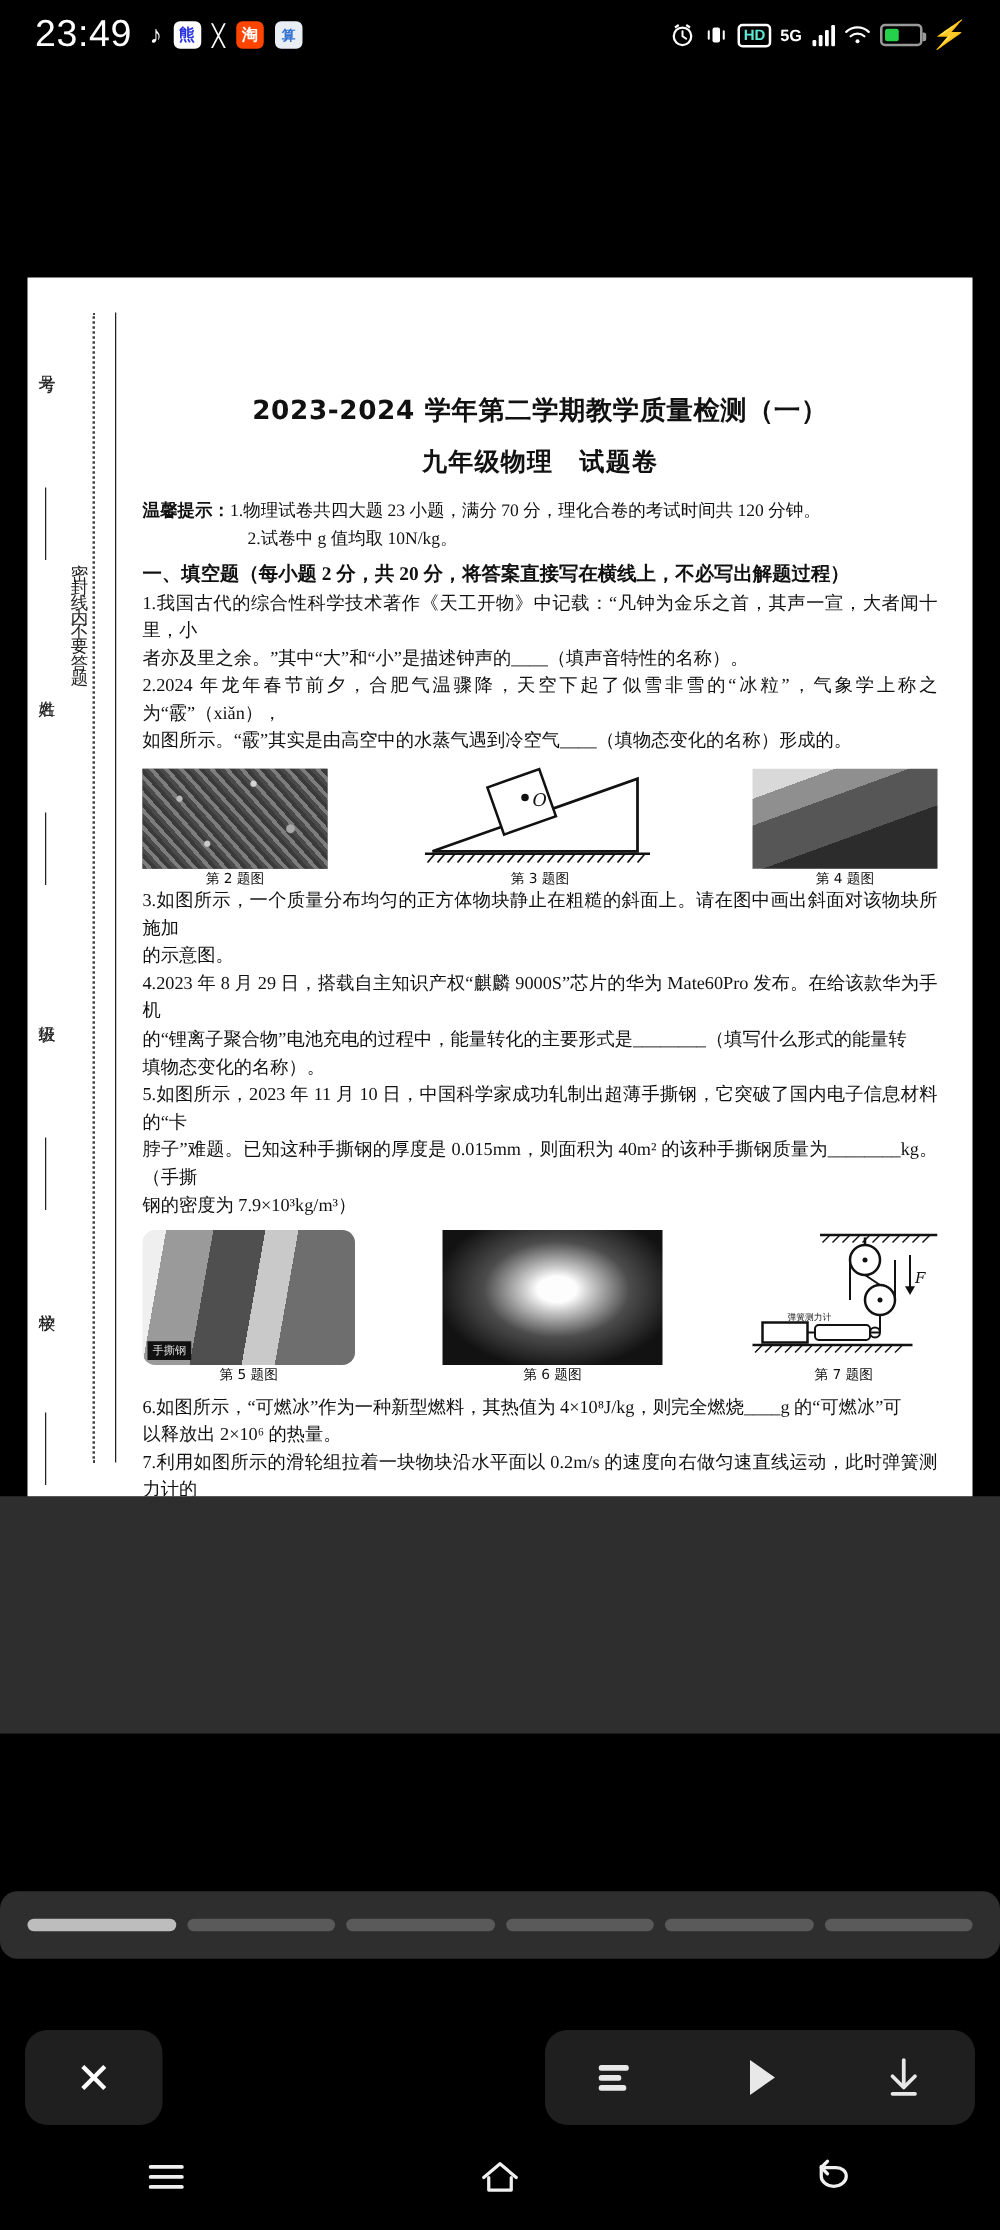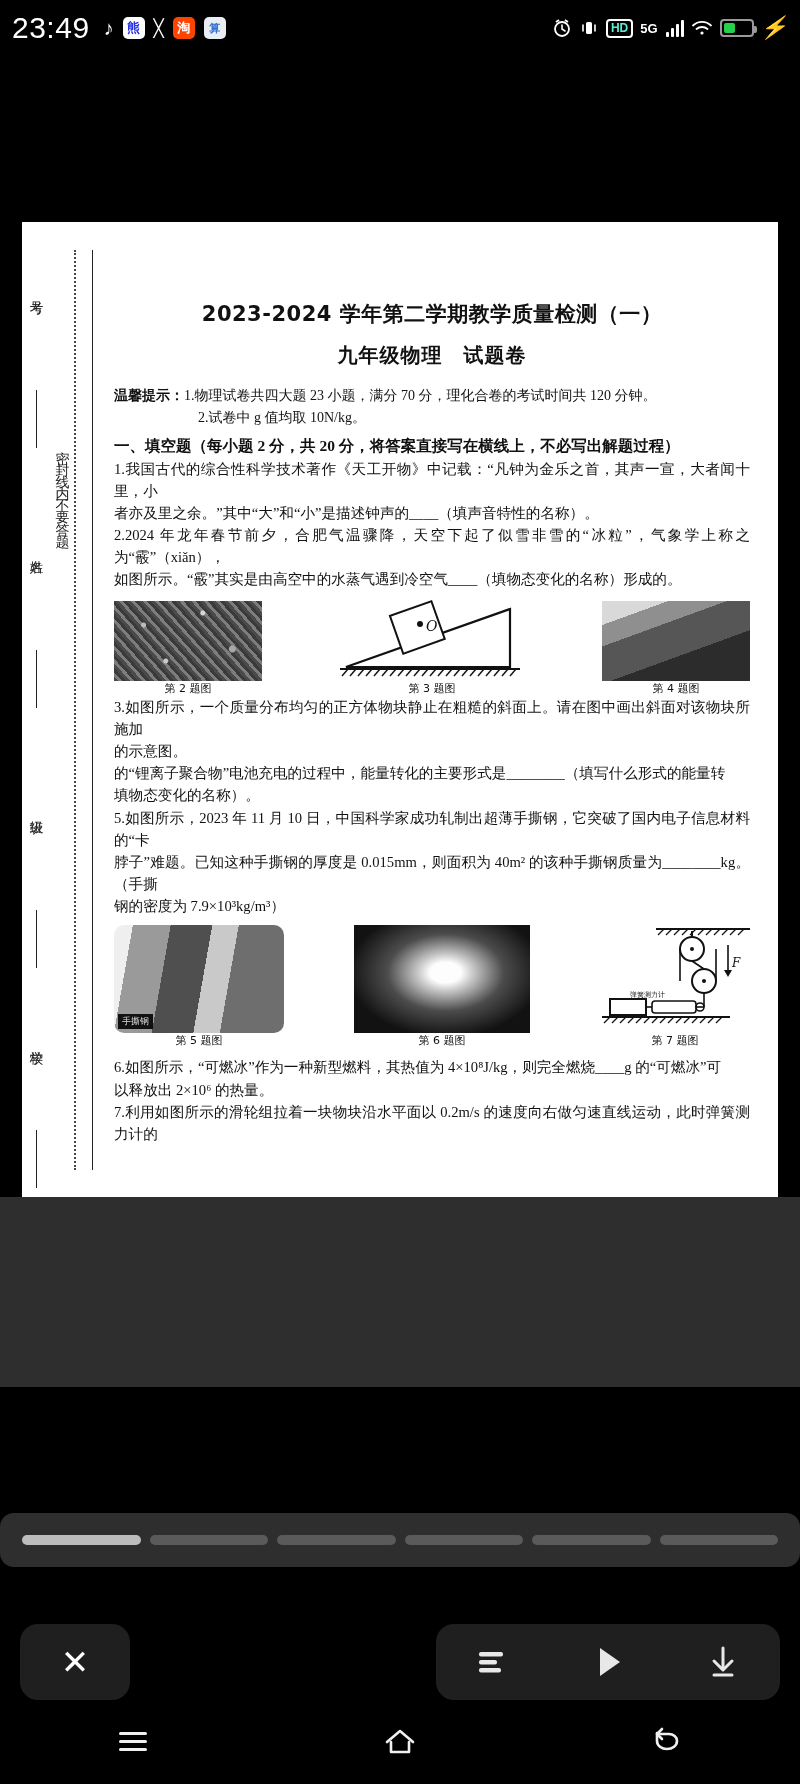--- a/index.html
+++ b/index.html
@@ -9,21 +9,21 @@
     font-family: "Liberation Serif", "DejaVu Serif", serif;
     overflow: hidden;
   }
   .phone { position: relative; width: 800px; height: 1784px; background: #000; }
 
   
   .statusbar {
     position: absolute; top: 0; left: 0; width: 800px; height: 56px;
     background: #000; color: #fff;
     display: flex; align-items: center;
-    padding: 0 12px;
+    padding: 0 28px;
     font-family: "Liberation Sans", sans-serif;
   }
   .sb-time { font-size: 30px; font-weight: 500; letter-spacing: .5px; }
   .sb-left-icons { display: flex; align-items: center; gap: 9px; margin-left: 14px; }
   .sb-spacer { flex: 1; }
   .sb-right-icons { display: flex; align-items: center; gap: 7px; }
   .ic { display: inline-flex; align-items: center; justify-content: center; }
   .ic-sq { width: 22px; height: 22px; border-radius: 5px; font-size: 13px; font-weight: 700;
            color: #fff; display: inline-flex; align-items: center; justify-content: center; }
   .ic-tiktok { color:#fff; font-size: 20px; }
@@ -73,21 +73,21 @@
     position:absolute; left:-14px; width:20px;
     writing-mode: vertical-rl; text-orientation: upright;
     font-size: 13.5px; color:#222; font-family:"DejaVu Sans", sans-serif;
   }
   .seal-rule { position:absolute; left:-4px; width:1px; background:#222; }
 
   .body-col { position:absolute; left:92px; top:40px; width: 636px; }
 
   h1.title {
     text-align:center; font-size: 21px; font-weight:700; letter-spacing:.5px;
-    font-family:"DejaVu Sans", sans-serif; margin-top: 38px;
+    font-family:"DejaVu Sans", sans-serif; margin-top: 52px;
   }
   h2.subtitle {
     text-align:center; font-size: 20px; font-weight:700; margin-top: 14px;
     font-family:"DejaVu Sans", sans-serif; letter-spacing:1px;
   }
   .tips { margin-top: 16px; font-size: 14px; line-height: 1.55; }
   .tips .lbl { font-weight:700; }
   .tips .l2 { padding-left: 84px; }
   .section-head { margin-top: 6px; font-size: 15.5px; font-weight:700; line-height:1.5; }
   .q { font-size: 14.6px; line-height: 1.52; margin-top: 0; text-align: justify; }
@@ -293,20 +293,23 @@
           </div>
         </div>
 
         <div class="q">
           <span>3.</span><span>如图所示，一个质量分布均匀的正方体物块静止在粗糙的斜面上。请在图中画出斜面对该物块所施加</span>
         </div>
         <div class="q">
           <span>的示意图。</span>
         </div>
 
+        <div class="q">
+          <span>4.</span><span>2023 年 8 月 29 日，搭载自主知识产权“麒麟 9000S”芯片的华为 Mate60Pro 发布。在给该款华为手机</span>
+        </div>
         <div class="q">
           <span>的“锂离子聚合物”电池充电的过程中，能量转化的主要形式是________（填写什么形式的能量转</span>
         </div>
         <div class="q">
           <span>填物态变化的名称）。</span>
         </div>
 
         <div class="q">
           <span>5.</span><span>如图所示，2023 年 11 月 10 日，中国科学家成功轧制出超薄手撕钢，它突破了国内电子信息材料的“卡</span>
         </div>

